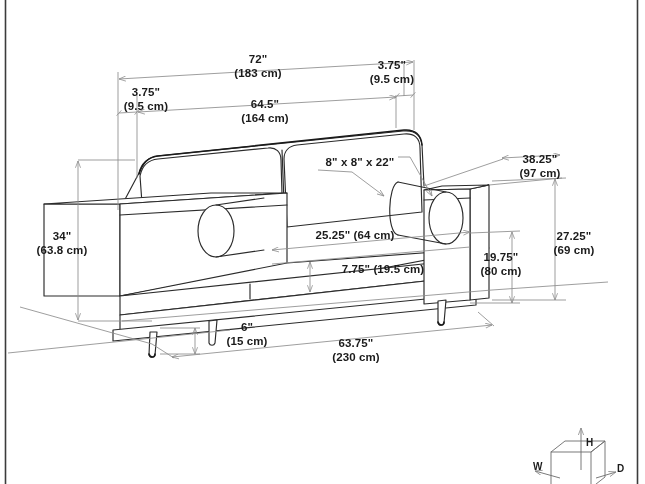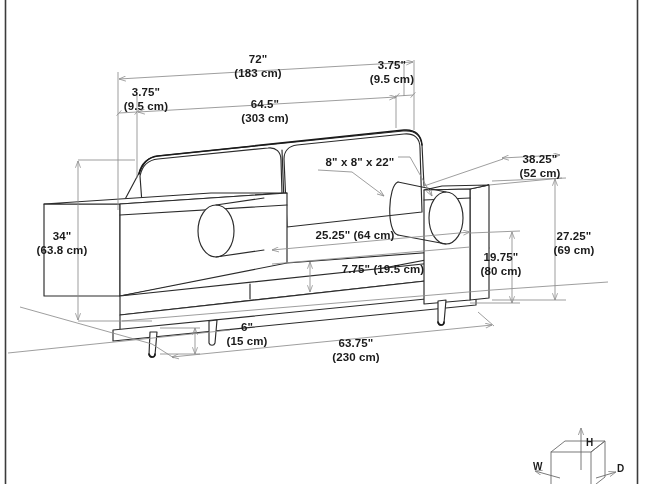--- a/index.html
+++ b/index.html
@@ -211,30 +211,30 @@
     <span class="ln">(9.5 cm)</span>
   </div>
 
   <div class="dim-label" style="left:106px; top:85px; width:80px;">
     <span class="ln">3.75"</span>
     <span class="ln">(9.5 cm)</span>
   </div>
 
   <div class="dim-label" style="left:225px; top:97px; width:80px;">
     <span class="ln">64.5"</span>
-    <span class="ln">(303 cm)</span>
+    <span class="ln">(164 cm)</span>
   </div>
 
   <div class="dim-label" style="left:300px; top:155px; width:120px;">
     <span class="ln">8" x 8" x 22"</span>
   </div>
 
   <div class="dim-label" style="left:500px; top:152px; width:80px;">
     <span class="ln">38.25"</span>
-    <span class="ln">(52 cm)</span>
+    <span class="ln">(97 cm)</span>
   </div>
 
   <div class="dim-label" style="left:534px; top:229px; width:80px;">
     <span class="ln">27.25"</span>
     <span class="ln">(69 cm)</span>
   </div>
 
   <div class="dim-label" style="left:461px; top:250px; width:80px;">
     <span class="ln">19.75"</span>
     <span class="ln">(80 cm)</span>

